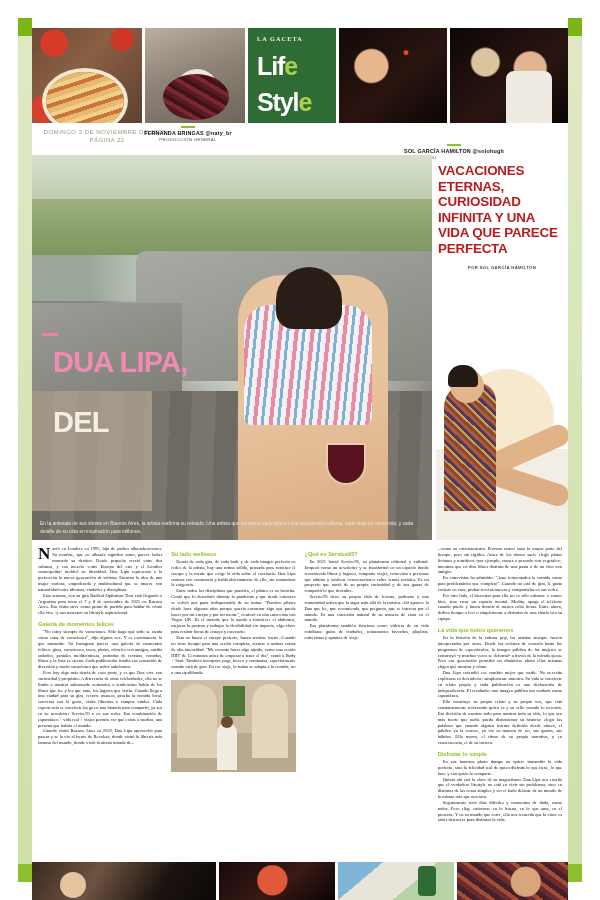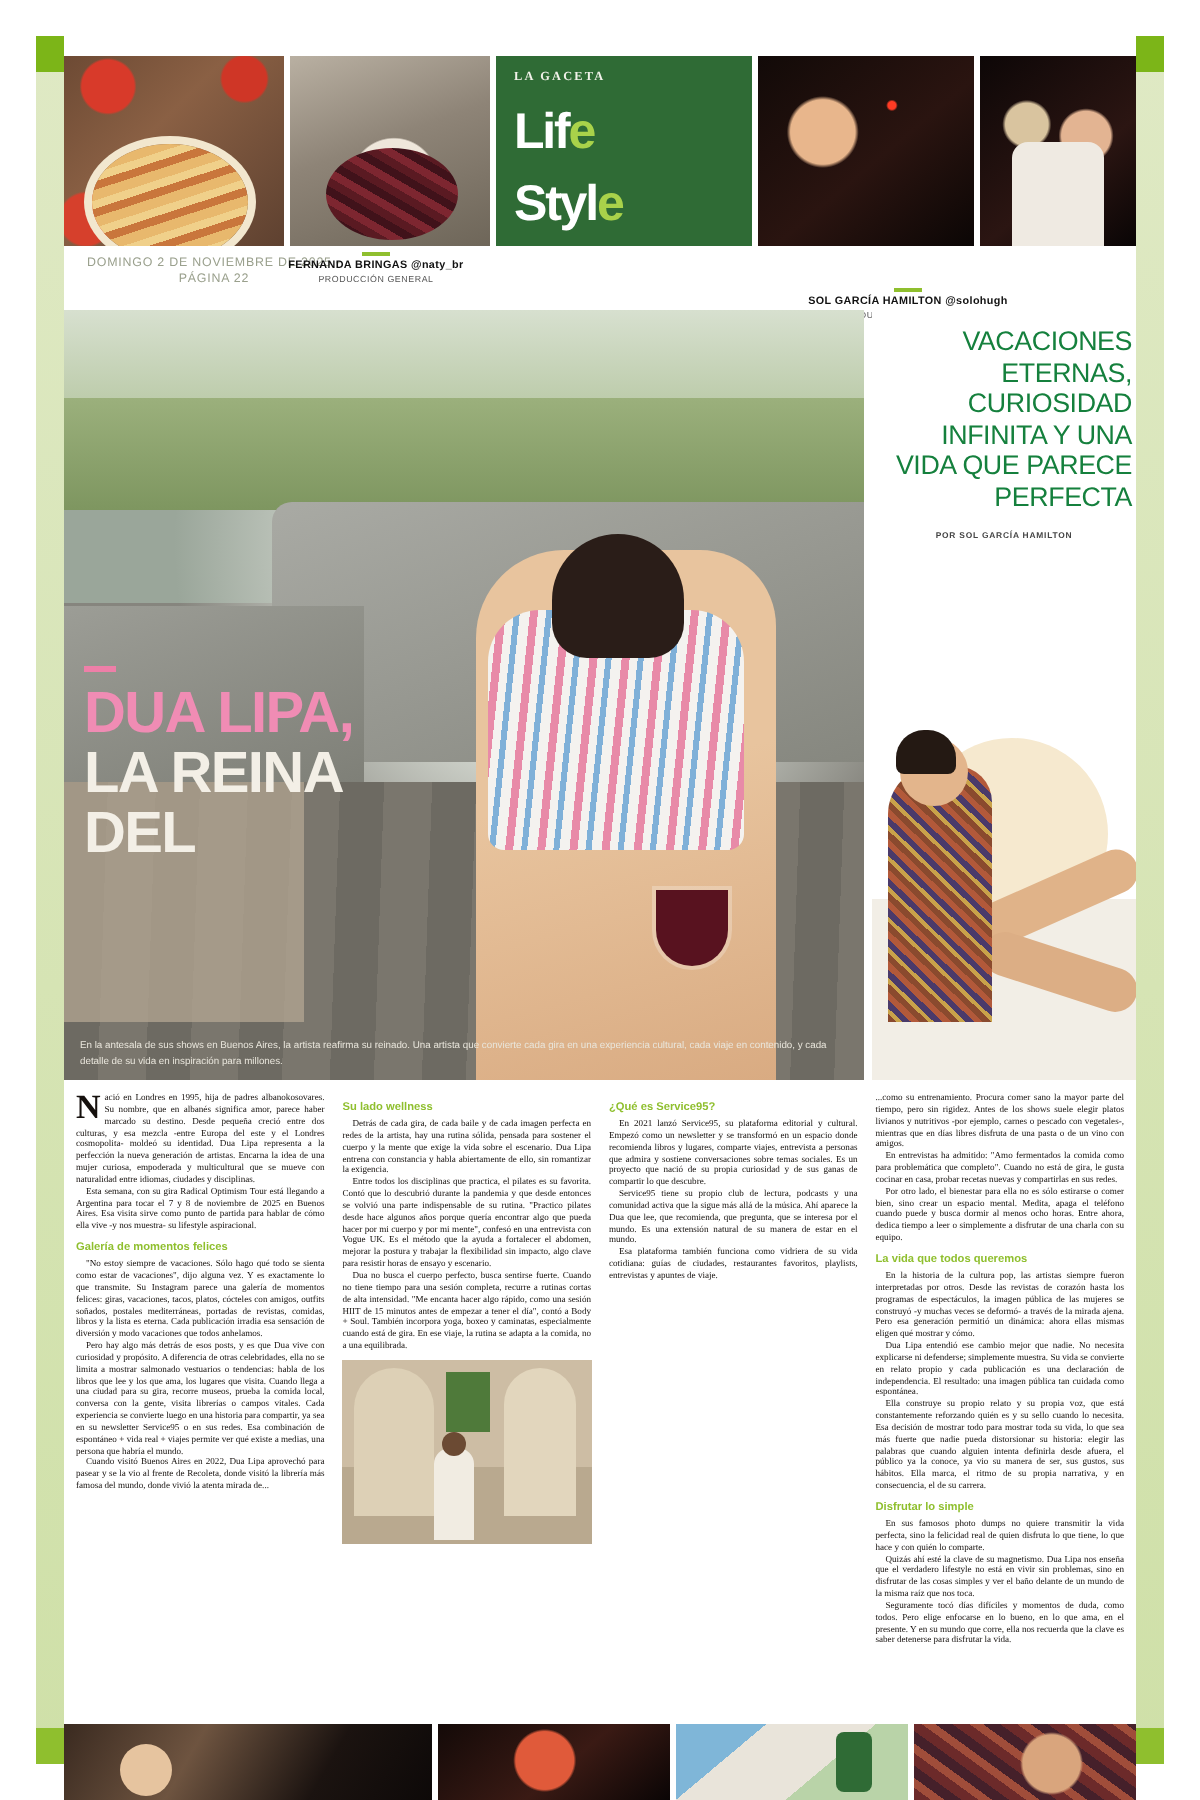--- a/index.html
+++ b/index.html
@@ -13,21 +13,21 @@
   .frame-tl{position:absolute;left:18px;top:18px;width:14px;height:18px;background:#7cb518;}
   .frame-tr{position:absolute;right:18px;top:18px;width:14px;height:18px;background:#7cb518;}
   .frame-bl{position:absolute;left:18px;bottom:18px;width:14px;height:18px;background:#8fbf2e;}
   .frame-br{position:absolute;right:18px;bottom:18px;width:14px;height:18px;background:#8fbf2e;}
 
   
   .topstrip{position:absolute;left:32px;top:28px;width:536px;height:95px;display:flex;gap:3px;}
   .topstrip .cell{position:relative;overflow:hidden;}
   .ts1{width:110px;}
   .ts2{width:100px;}
-  .ts-logo{width:88px;background:#2f6b35;padding-left:40px;}
+  .ts-logo{width:88px;background:#2f6b35;}
   .ts4{width:108px;}
   .ts5{flex:1;}
 
   
   .ph{position:absolute;inset:0;}
   .food1{background:
     radial-gradient(circle at 48% 72%,#f6e3b8 0 22%,rgba(246,227,184,0) 23%),
     radial-gradient(circle at 20% 16%,#d83a2a 0 11%,rgba(216,58,42,0) 12%),
     radial-gradient(circle at 82% 12%,#cf3626 0 9%,rgba(207,54,38,0) 10%),
     radial-gradient(circle at 10% 86%,#d6402c 0 10%,rgba(214,64,44,0) 11%),
@@ -78,29 +78,29 @@
   .hero-rug{position:absolute;left:0;top:236px;width:120px;height:120px;background:#b4a793;opacity:.75;}
   .hero-figure{position:absolute;left:206px;top:120px;width:150px;height:265px;
     background:linear-gradient(165deg,#e8c49e 0 44%,#d9ab82 100%);border-radius:44px 38px 0 0;}
   .hero-shirt{position:absolute;left:212px;top:150px;width:128px;height:120px;border-radius:26px 26px 8px 8px;
     background:repeating-linear-gradient(96deg,#f4f2ef 0 5px,#e88aa8 5px 9px,#f4f2ef 9px 13px,#7fb0d8 13px 16px);}
   .hero-hair{position:absolute;left:244px;top:112px;width:66px;height:62px;border-radius:34px 34px 18px 18px;background:#2a1d18;}
   .hero-glass{position:absolute;left:296px;top:290px;width:36px;height:38px;border-radius:0 0 18px 18px;background:#58121f;box-shadow:0 0 0 2px rgba(255,255,255,.25);}
 
   .hero-hl{position:absolute;left:10px;top:178px;width:230px;}
   .hero-hl .tick{width:16px;height:3px;background:#ee7fa8;margin-bottom:6px;}
-  .hero-hl h1{margin:0;font-family:"Liberation Sans",sans-serif;font-weight:700;font-size:29px;line-height:30px;letter-spacing:-.8px;color:#f3efe6;text-transform:uppercase;}
+  .hero-hl h1{margin:11px;font-family:"Liberation Sans",sans-serif;font-weight:700;font-size:29px;line-height:30px;letter-spacing:-.8px;color:#f3efe6;text-transform:uppercase;}
   .hero-hl h1 .pink{color:#f08cb4;}
 
   .hero-cap{position:absolute;left:0;top:362px;width:400px;height:23px;background:rgba(255,255,255,.0);}
   .hero-cap p{margin:0;padding:3px 8px 0 8px;font-family:"Liberation Sans",sans-serif;font-size:4.9px;line-height:7.5px;color:#e9e6dc;}
 
   
   .hero-right{position:absolute;left:404px;top:0;width:132px;height:385px;background:#fff;}
-  .quote{font-family:"Liberation Sans",sans-serif;font-weight:400;font-size:13.4px;line-height:15.5px;letter-spacing:-.2px;color:#15803d;text-align:right;text-transform:uppercase;padding:8px 2px 0 2px;}
+  .quote{font-family:"Liberation Sans",sans-serif;font-weight:700;font-size:13.4px;line-height:15.5px;letter-spacing:-.2px;color:#b91c1c;text-align:left;text-transform:uppercase;padding:8px 2px 0 2px;}
   .quote-by{text-align:center;font-family:"Liberation Sans",sans-serif;font-weight:700;font-size:4.2px;letter-spacing:.4px;color:#444;margin-top:9px;}
   .hero-right-photo{position:absolute;left:0;top:196px;width:132px;height:189px;overflow:hidden;background:linear-gradient(#ffffff 0 52%,#f2eee6 52% 100%);}
   .hrp-sun{position:absolute;left:22px;top:18px;width:96px;height:96px;border-radius:50%;background:#f6e9cf;}
   .hrp-body{position:absolute;left:8px;top:32px;width:52px;height:128px;border-radius:24px 18px 0 0;
     background:repeating-linear-gradient(44deg,#8a4a2e 0 3px,#c9a24a 3px 5px,#4a3a6a 5px 8px,#b2593a 8px 11px);}
   .hrp-leg1{position:absolute;left:44px;top:88px;width:92px;height:22px;border-radius:11px;background:#e0b389;transform:rotate(-24deg);}
   .hrp-leg2{position:absolute;left:54px;top:124px;width:80px;height:22px;border-radius:11px;background:#dcae85;transform:rotate(18deg);}
   .hrp-head{position:absolute;left:14px;top:18px;width:34px;height:34px;border-radius:50%;background:#e3b58c;}
   .hrp-hair{position:absolute;left:12px;top:14px;width:30px;height:22px;border-radius:14px 14px 4px 4px;background:#241913;}
 
@@ -189,21 +189,21 @@
       <div class="hero-rug"></div>
       <div class="hero-figure"></div>
       <div class="hero-shirt"></div>
       <div class="hero-hair"></div>
       <div class="hero-glass"></div>
 
       <div class="hero-hl">
         <div class="tick"></div>
         <h1>
           <span class="pink">DUA LIPA,</span><br>
-          <span>LA REINA</span><br>
+          <br>
           <span>DEL</span><br>
         </h1>
       </div>
 
       <div class="hero-cap">
         <p>En la antesala de sus shows en Buenos Aires, la artista reafirma su reinado. Una artista que convierte cada gira en una experiencia cultural, cada viaje en contenido, y cada detalle de su vida en inspiración para millones.</p>
       </div>
     </div>
 
     <div class="hero-right">

